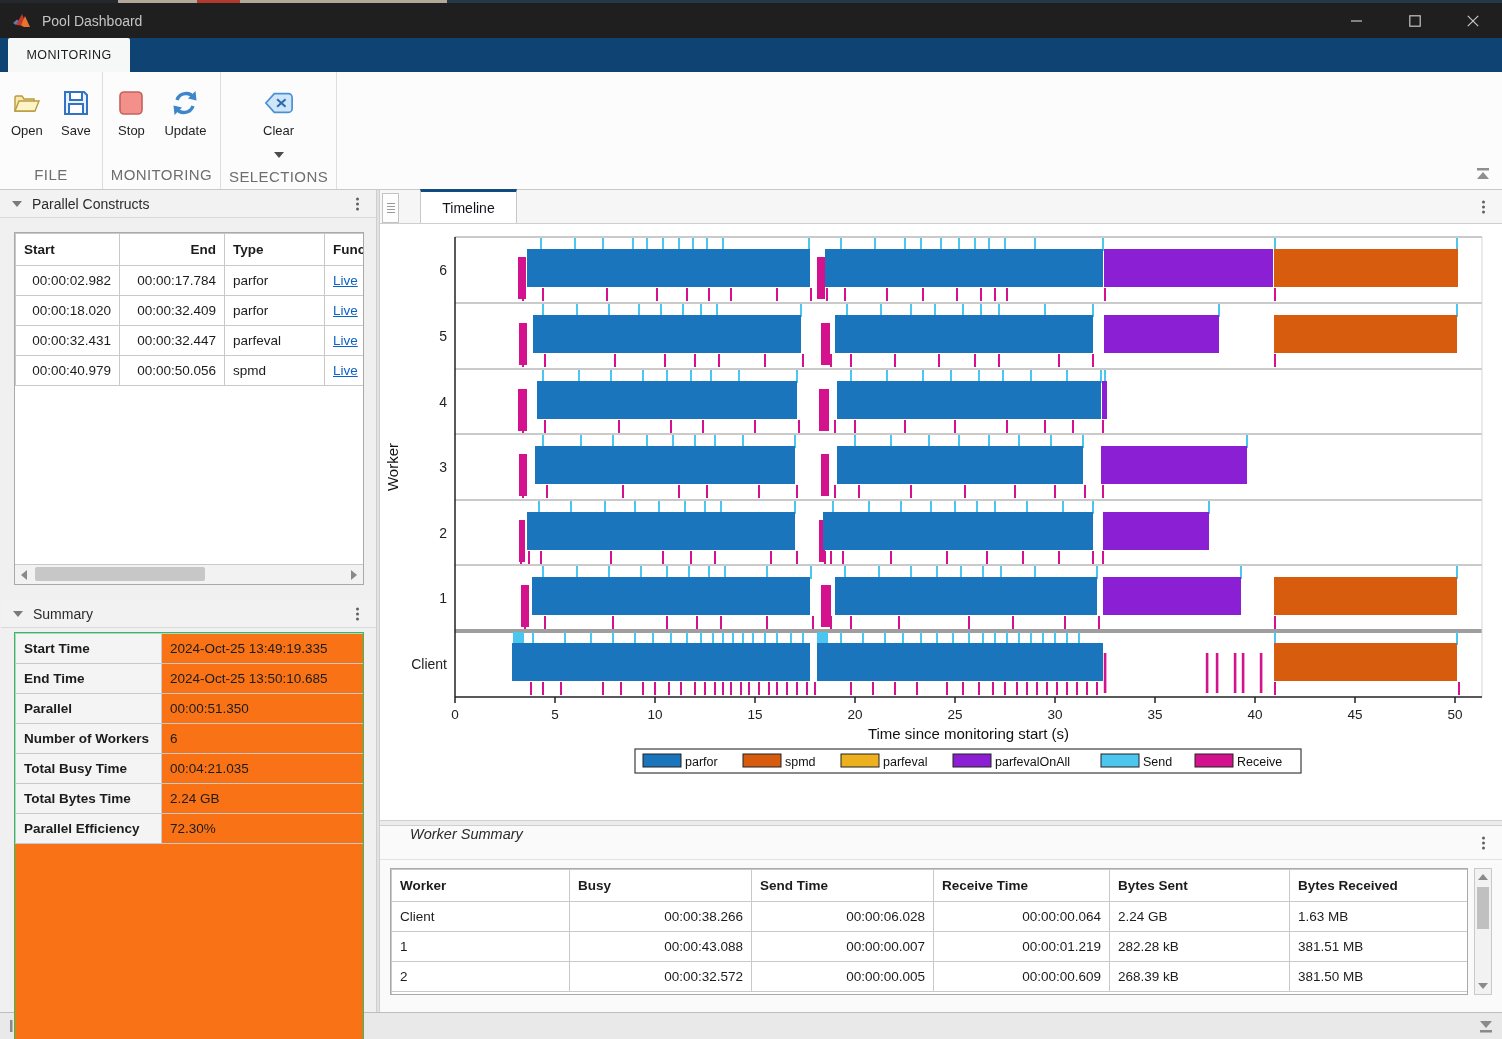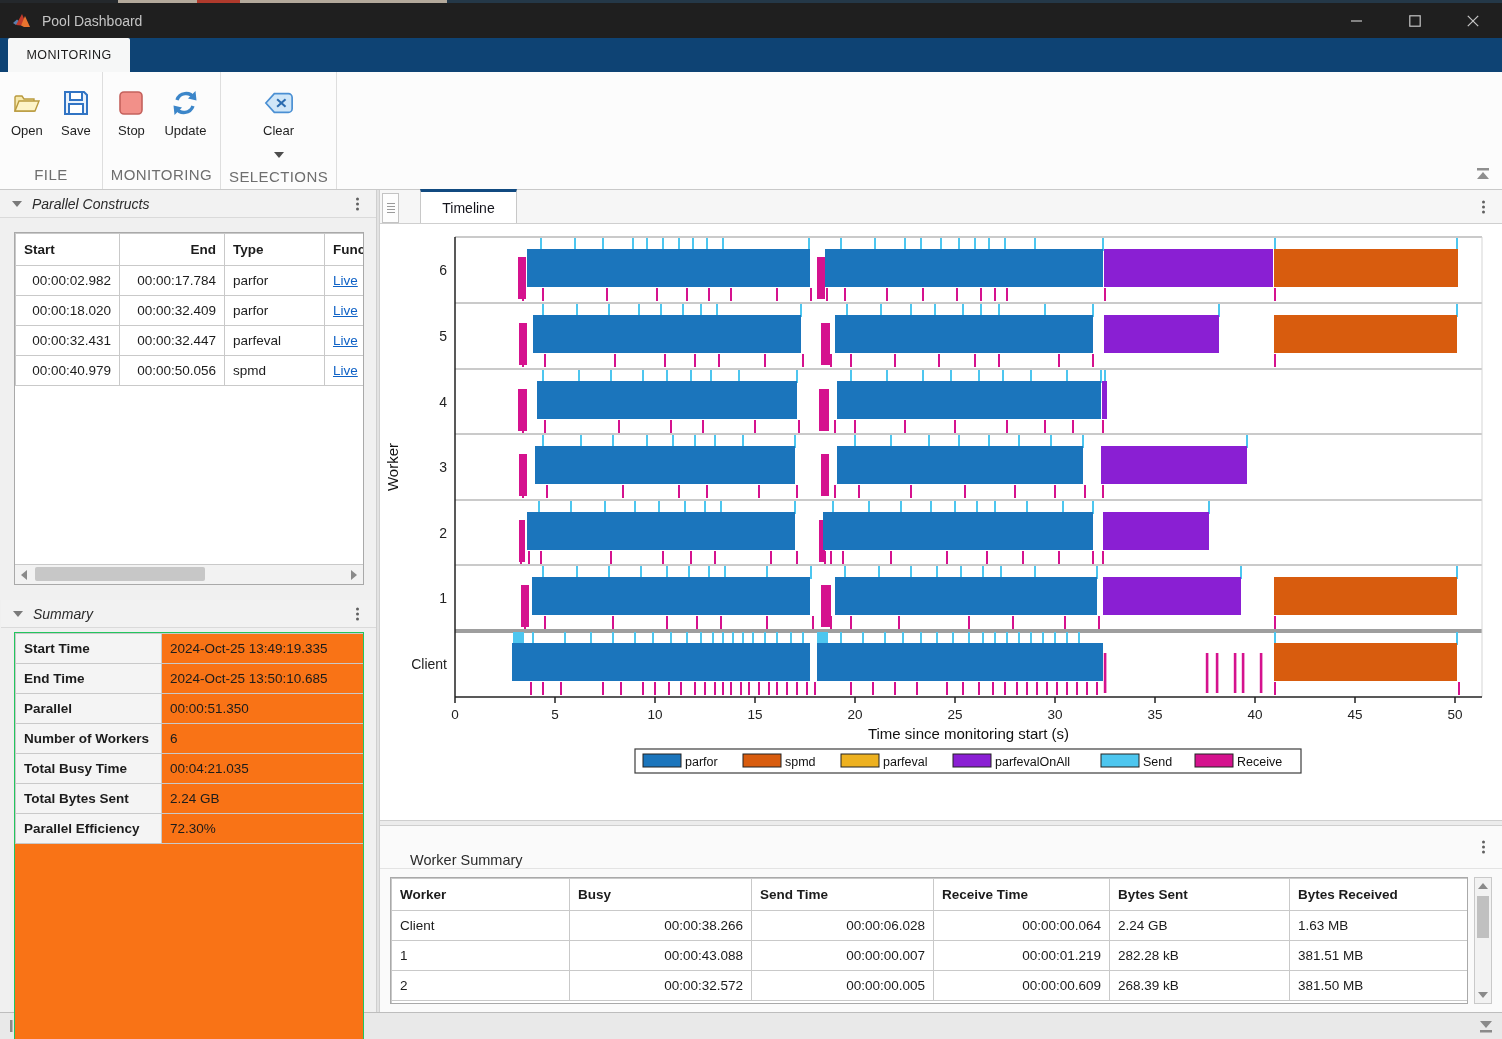--- a/index.html
+++ b/index.html
@@ -34,21 +34,21 @@
   .tool-btn .caret { margin-top:1px; }
   .group-label { font-size:15px; color:#6e6e6e; text-align:center; padding:4px 6px 6px; letter-spacing:.4px; }
   .ribbon-collapse { position:absolute; right:8px; bottom:6px; width:22px; height:18px; display:flex; align-items:center; justify-content:center; cursor:pointer; }
 
   
   .main { flex:1; display:flex; min-height:0; }
   .left-panel { width:376px; background:#f0f0f0; position:relative; flex:0 0 auto; }
   .v-divider { width:4px; background:#e2e2e2; border-left:1px solid #cfcfcf; border-right:1px solid #cfcfcf; flex:0 0 auto; }
   .right-panel { flex:1; display:flex; flex-direction:column; background:#fafafa; min-width:0; }
 
-  .section-header { height:28px; display:flex; align-items:center; background:#f2f2f2; border-bottom:1px solid #dadada; position:relative;font-style:italic; }
+  .section-header { height:28px; display:flex; align-items:center; background:#f2f2f2; border-bottom:1px solid #dadada; position:relative; }
   .collapse-tri { width:0; height:0; border-left:5px solid transparent; border-right:5px solid transparent; border-top:6px solid #7a7a7a; margin:0 10px 0 12px; }
   .section-title { font-size:14px; color:#2b2b2b; }
   .dots-btn { position:absolute; right:14px; top:50%; transform:translateY(-50%); display:flex; flex-direction:column; gap:2px; padding:3px; cursor:pointer; }
   .dots-btn i { width:3px; height:3px; background:#606060; border-radius:50%; }
 
   
   .pc-container { position:absolute; left:14px; top:42px; width:350px; height:353px; background:#fff; border:1px solid #a9a9a9; overflow:hidden; display:flex; flex-direction:column; }
   table.grid { border-collapse:collapse; table-layout:fixed; font-size:13.5px; color:#1c1c1c; }
   table.grid th, table.grid td { border:1px solid #c9c9c9; padding:0 8px; height:30px; overflow:hidden; white-space:nowrap; }
   table.grid th { font-weight:bold; height:32px; background:#fff; }
@@ -73,21 +73,21 @@
   .doc-tabstrip { height:34px; background:#f6f6f6; border-bottom:1px solid #cfcfcf; display:flex; align-items:flex-end; position:relative; flex:0 0 auto; }
   .grip-btn { width:17px; height:30px; margin-left:2px; background:#fdfdfd; border:1px solid #c3c3c3; display:flex; flex-direction:column; gap:2px; align-items:center; justify-content:center; cursor:pointer; }
   .grip-btn i { width:8px; height:1px; background:#9a9a9a; }
   .doc-tab { width:97px; height:34px; margin-left:21px; background:#fff; border:1px solid #c8c8c8; border-bottom:none; border-top:3px solid #114a80; display:flex; align-items:center; justify-content:center; font-size:14px; color:#14141c; }
 
   .chart-area { height:596px; background:#fff; flex:0 0 auto; }
   .chart-area svg { display:block; }
   svg text { font-family:"Liberation Sans",sans-serif; }
 
   .h-divider { height:6px; background:#ececec; border-top:1px solid #cfcfcf; border-bottom:1px solid #cfcfcf; flex:0 0 auto; }
-  .ws-header { height:43px; background:#fafafa; display:flex; align-items:flex-end; position:relative; border-bottom:1px solid #e3e3e3; flex:0 0 auto; }
+  .ws-header { height:34px; background:#fafafa; display:flex; align-items:flex-start; position:relative; border-bottom:1px solid #e3e3e3; flex:0 0 auto;font-style:italic; }
   .ws-title { font-size:14.5px; color:#2b2b2b; margin-left:30px; }
   .ws-body { flex:1; position:relative; background:#fafafa; min-height:0; }
   .ws-table-clip { position:absolute; left:10px; top:8px; width:1078px; height:127px; overflow:hidden; border:1px solid #a9a9a9; background:#fff; }
   .v-scrollbar { position:absolute; left:1094px; top:8px; width:18px; height:127px; background:#f2f2f2; border:1px solid #c9c9c9; display:flex; flex-direction:column; align-items:center; }
   .v-scrollbar .arrow { height:16px; width:100%; display:flex; align-items:center; justify-content:center; cursor:pointer; }
   .v-scrollbar .track { flex:1; width:100%; position:relative; }
   .v-scrollbar .thumb { position:absolute; top:2px; left:2px; width:12px; height:42px; background:#c0c0c0; cursor:pointer; }
   .tri-u { width:0;height:0;border-left:5px solid transparent;border-right:5px solid transparent;border-bottom:6px solid #8a8a8a; }
   .tri-d { width:0;height:0;border-left:5px solid transparent;border-right:5px solid transparent;border-top:6px solid #8a8a8a; }
 
@@ -305,21 +305,21 @@
               </tr>
               <tr>
       <td class="k">Number of Workers</td>
       <td>6</td>
               </tr>
               <tr>
       <td class="k">Total Busy Time</td>
       <td>00:04:21.035</td>
               </tr>
               <tr>
-      <td class="k">Total Bytes Sent</td>
+      <td class="k">Total Bytes Time</td>
       <td>2.24 GB</td>
               </tr>
               <tr>
       <td class="k">Parallel Efficiency</td>
       <td>72.30%</td>
               </tr>
             </tbody>
           </table>
       </div>
     </div>

